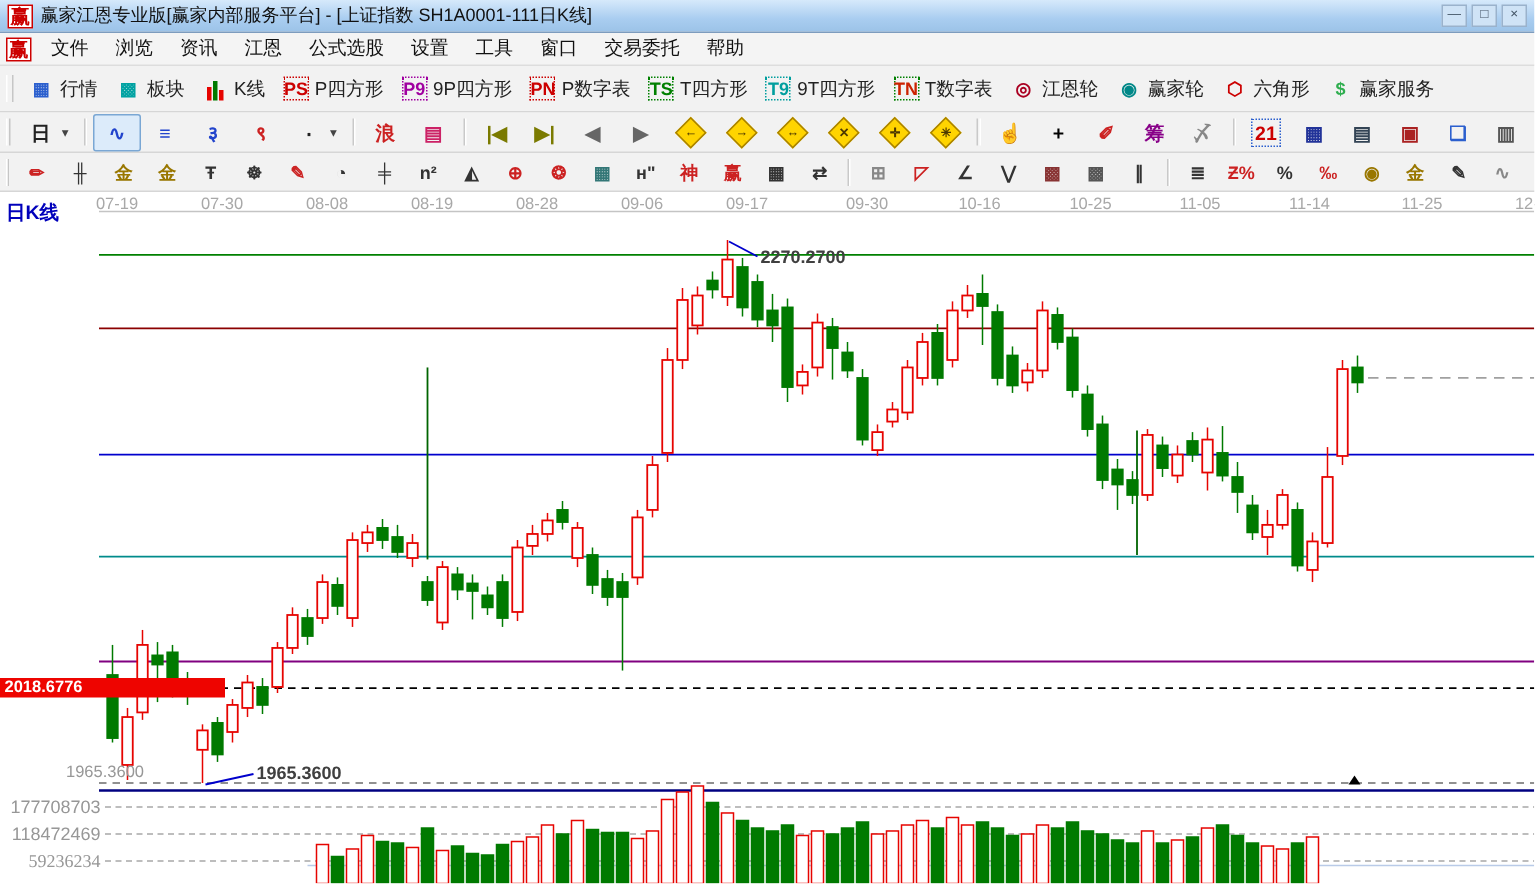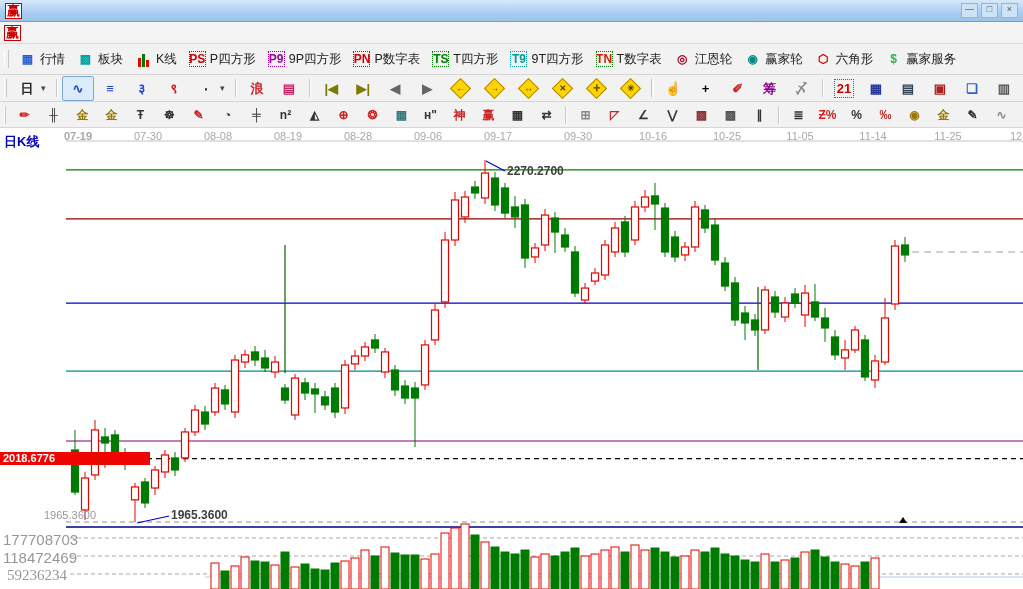--- a/index.html
+++ b/index.html
@@ -34,41 +34,54 @@
   .mini-candles i{display:block;width:3px;}
   .dia-wrap{width:22px;height:21px;display:inline-flex;align-items:center;justify-content:center;}
   .dia{width:13px;height:13px;background:#ffd400;border:1px solid #a98200;transform:rotate(45deg);
     display:flex;align-items:center;justify-content:center;}
   .dia span{transform:rotate(-45deg);font-size:8.5px;font-weight:bold;color:#4d3800;line-height:1;}
   .chart{position:absolute;left:0;top:128px;width:1023px;height:461px;background:#fff;overflow:hidden;}
   .chart svg{position:absolute;left:0;top:0;}
   .pane-label{position:absolute;left:4px;top:5px;color:#0000bb;font-weight:bold;font-size:13px;}
   .tick{position:absolute;transform:translateX(-50%);font-size:11px;color:#a8a8a8;top:2px;white-space:nowrap;}
   .axis-label{position:absolute;font-size:11px;color:#979797;white-space:nowrap;}
-  .vol-label{position:absolute;font-size:15px;color:#979797;width:64px;text-align:right;left:3px;}
+  .vol-label{position:absolute;font-size:12px;color:#979797;width:64px;text-align:right;left:3px;}
   .price-box{position:absolute;left:0;width:150px;height:13px;background:#ee0400;color:#fff;
     font-size:11px;font-weight:bold;line-height:13px;padding-left:3px;box-sizing:border-box;}
   .blue-note{position:absolute;color:#404040;font-size:12px;font-weight:bold;white-space:nowrap;}
   .watermark{position:absolute;right:2px;bottom:0px;font-family:"DejaVu Serif",serif;
     font-weight:bold;font-size:37px;color:#d03322;letter-spacing:2px;opacity:.95;}
 </style>
 </head>
 <body>
 
 <div class="titlebar">
   <span class="logo">赢</span>
+  <span>赢家江恩专业版[赢家内部服务平台] - [上证指数 SH1A0001-111日K线]</span>
   <span class="win-controls" id="win-controls">
       <span class="win-btn">—</span>
       <span class="win-btn">□</span>
       <span class="win-btn">×</span>
     </span>
 </div>
 
 <div class="menubar">
   <span class="logo" style="margin-right:4px;">赢</span>
+  <span id="menu-items" style="display:flex;">
+      <span class="menu-item">文件</span>
+      <span class="menu-item">浏览</span>
+      <span class="menu-item">资讯</span>
+      <span class="menu-item">江恩</span>
+      <span class="menu-item">公式选股</span>
+      <span class="menu-item">设置</span>
+      <span class="menu-item">工具</span>
+      <span class="menu-item">窗口</span>
+      <span class="menu-item">交易委托</span>
+      <span class="menu-item">帮助</span>
+    </span>
 </div>
 
 <div class="toolbar" id="toolbar1">
     <span class="grip"></span>
     <span class="tb-btn">
       <span class="icon-box" style="color: rgb(43, 95, 206);">▦</span>
       <span>行情</span>
     </span>
     <span class="tb-btn">
       <span class="icon-box" style="color: rgb(0, 162, 162);">▩</span>
@@ -608,21 +621,21 @@
       <rect x="881.5" y="189.98596682852718" width="7" height="44.0465872799154" fill="#fff" stroke="#e60400" stroke-width="1.2"></rect>
       <line x1="895" y1="111.98432843794882" x2="895" y2="182.03146184805695" stroke="#e60400" stroke-width="1"></line>
       <rect x="891.5" y="118.03925013950041" width="7" height="57.93729000700492" fill="#fff" stroke="#e60400" stroke-width="1.2"></rect>
       <line x1="905" y1="109.01622956463913" x2="905" y2="133.94826010044034" stroke="#007a00" stroke-width="1"></line>
       <rect x="901.5" y="116.97073454510937" width="7" height="9.972812214320044" fill="#007a00" stroke="#007a00" stroke-width="1.2"></rect>
       <line x1="486" y1="33" x2="505" y2="43" stroke="#0000cc" stroke-width="1.2"></line>
       <line x1="137" y1="395" x2="169" y2="388" stroke="#0000cc" stroke-width="1.2"></line>
       <polygon points="899,395 907,395 903,389" fill="#000"></polygon>
     </svg>
   <div id="chart-labels">
-      <div class="tick" style="left: 78px; font-weight: bold;">07-19</div>
+      <div class="tick" style="left: 78px;">07-19</div>
       <div class="tick" style="left: 148px;">07-30</div>
       <div class="tick" style="left: 218px;">08-08</div>
       <div class="tick" style="left: 288px;">08-19</div>
       <div class="tick" style="left: 358px;">08-28</div>
       <div class="tick" style="left: 428px;">09-06</div>
       <div class="tick" style="left: 498px;">09-17</div>
       <div class="tick" style="left: 578px;">09-30</div>
       <div class="tick" style="left: 653px;">10-16</div>
       <div class="tick" style="left: 727px;">10-25</div>
       <div class="tick" style="left: 800px;">11-05</div>

